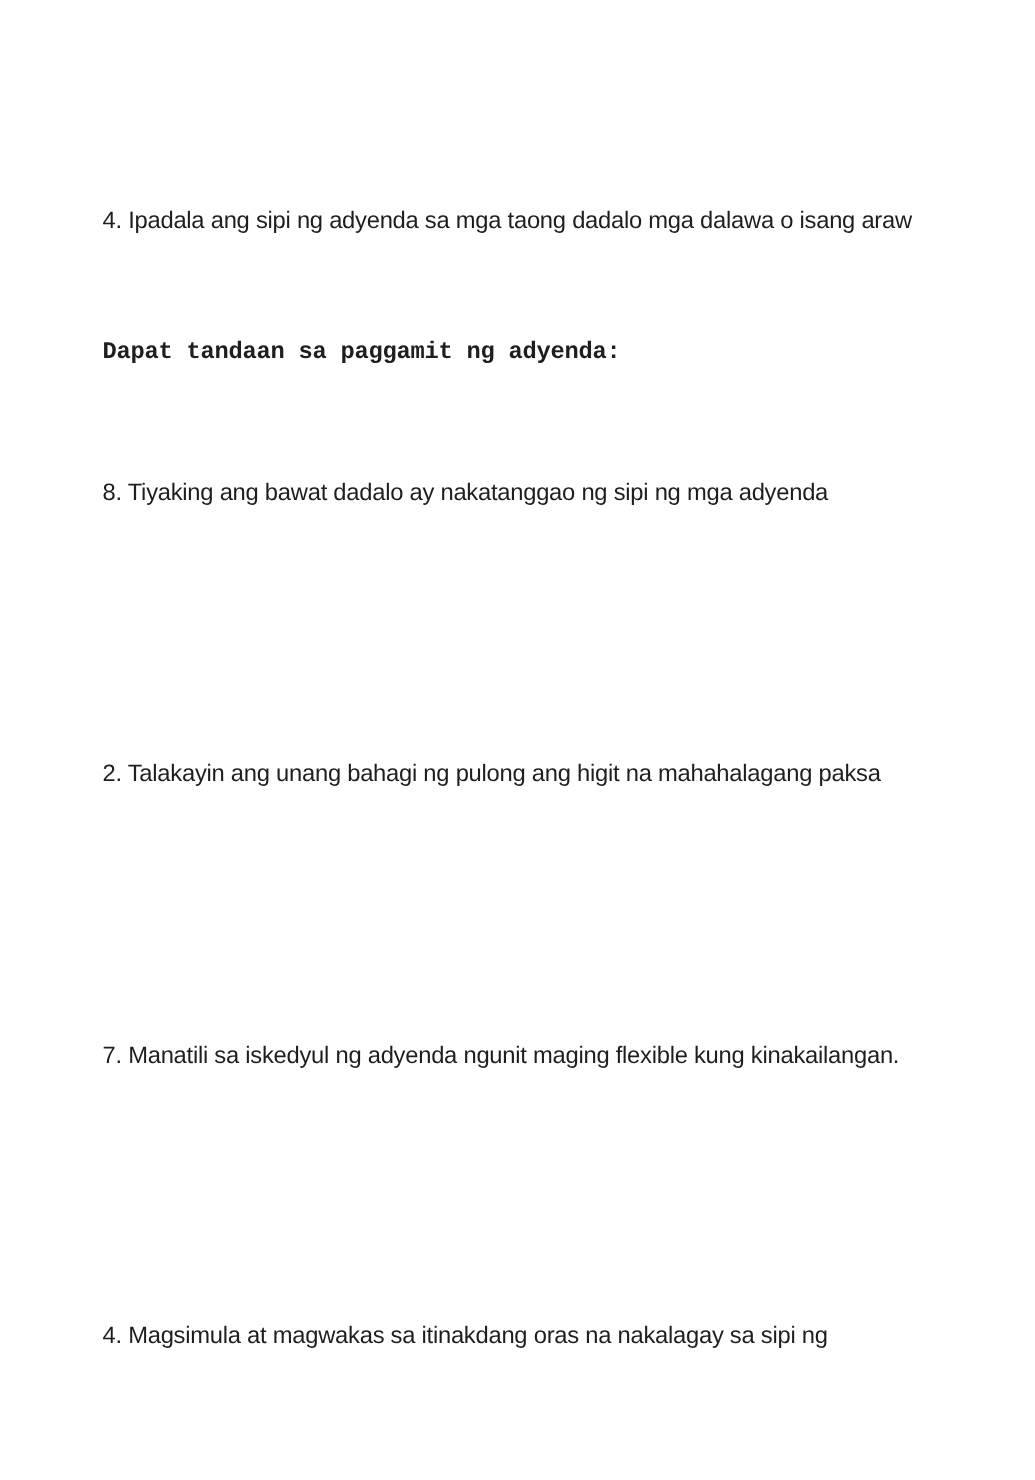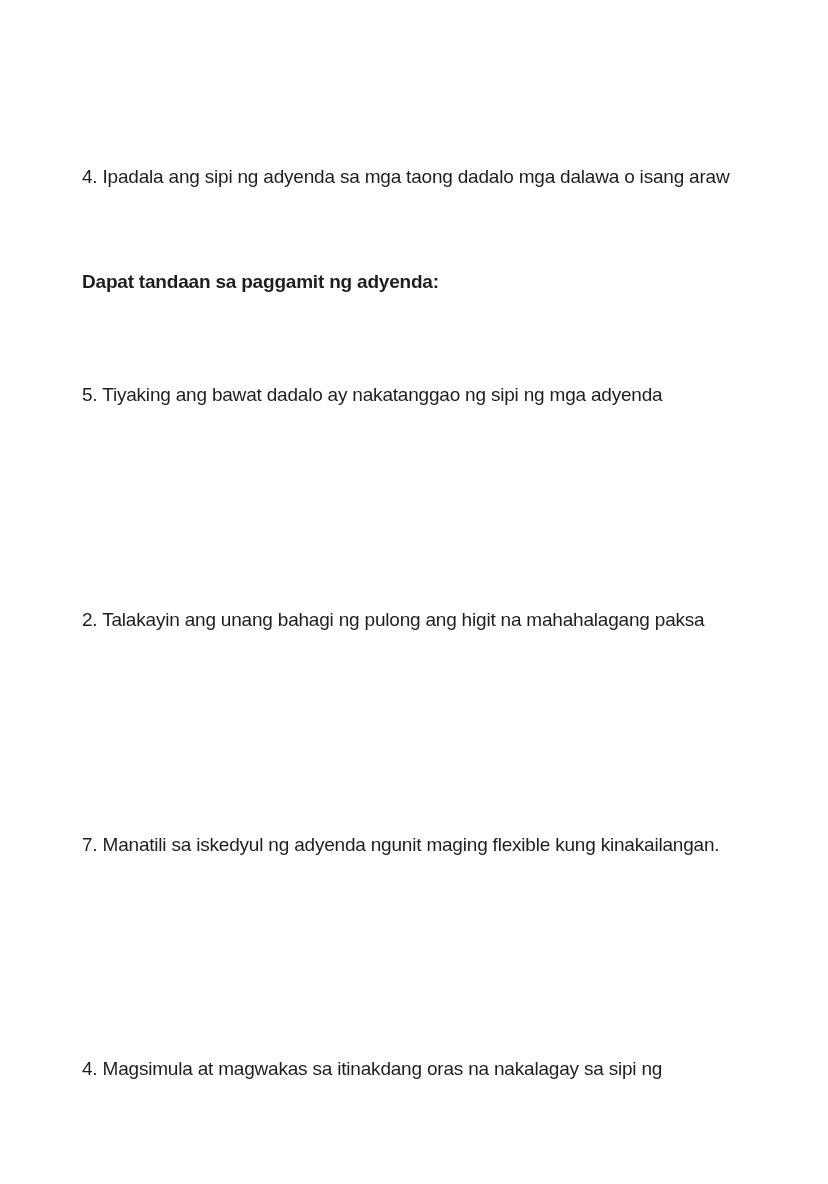--- a/index.html
+++ b/index.html
@@ -20,40 +20,41 @@
     line-height: 35px;
     color: #1e1e1e;
     overflow: hidden;
   }
   .para {
     white-space: pre-wrap;
     letter-spacing: -0.2px;
   }
   .bold {
     font-weight: 700;
+    font-family: Liberation Mono, monospace;
   }
   .subheading      { margin-top: 0; }
   .item-1          { margin-top: 8px; }
   .item-2          { margin-top: 50px; }
   .item-3          { margin-top: 50px; }
   .item-4          { margin-top: 49px; }
 </style>
 </head>
 <body>
 
 <div class="page">
 
   <div class="para">
     <div class="line">4. Ipadala ang sipi ng adyenda sa mga taong dadalo mga dalawa o isang araw</div>
   </div>
 
   <div class="para bold subheading">Dapat tandaan sa paggamit ng adyenda:</div>
 
   <div class="para item-1">
-    <div class="line">5. Tiyaking ang bawat dadalo ay nakatanggao ng sipi ng mga adyenda</div>
+    <div class="line">8. Tiyaking ang bawat dadalo ay nakatanggao ng sipi ng mga adyenda</div>
   </div>
 
   <div class="para item-2">
     <div class="line">2. Talakayin ang unang bahagi ng pulong ang higit na mahahalagang paksa</div>
   </div>
 
   <div class="para item-3">
     <div class="line">7. Manatili sa iskedyul ng adyenda ngunit maging flexible kung kinakailangan.</div>
   </div>
 

